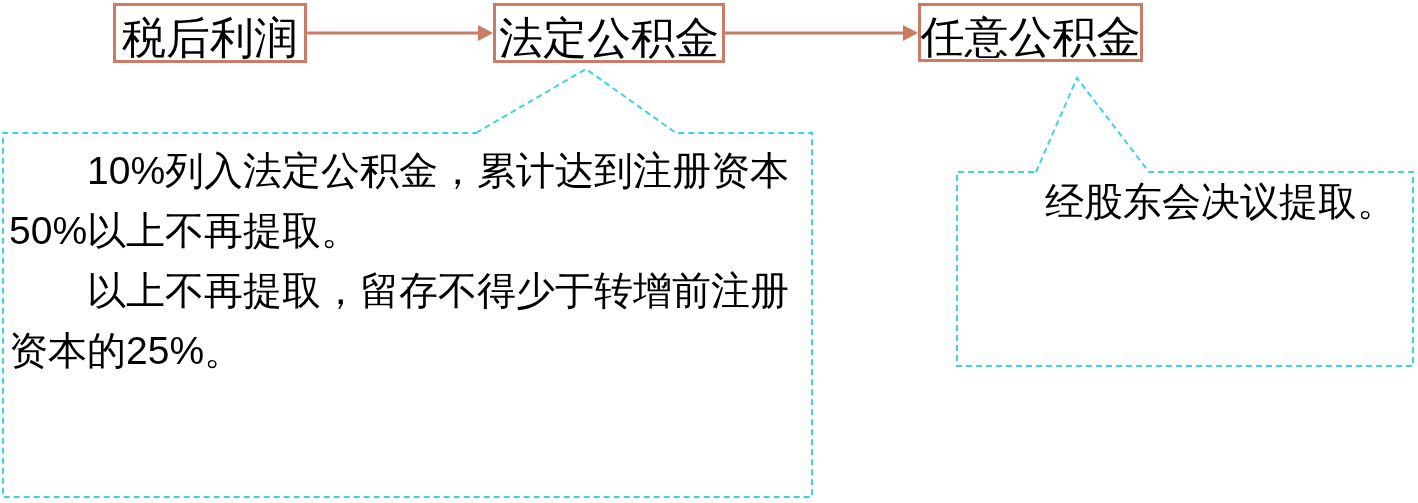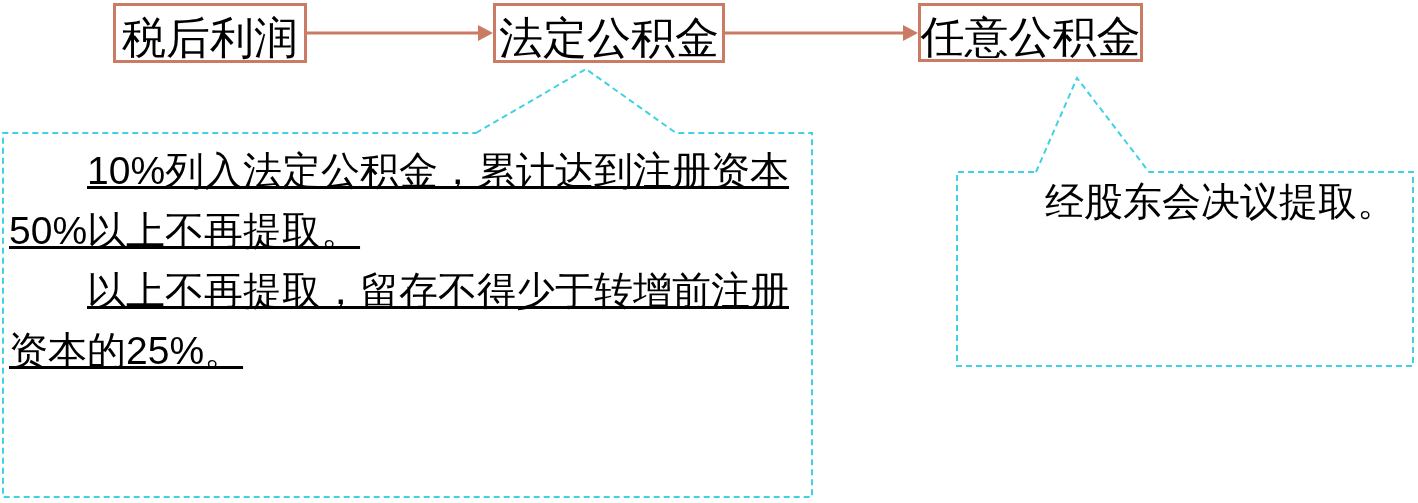--- a/index.html
+++ b/index.html
@@ -53,21 +53,20 @@
   .callout-text{
     position:absolute;
     font-size:39px;
     line-height:60px;
     color:var(--text_color);
     text-align:left;
   }
   #callout-text-statutory{
     left:3px;top:133px;width:809px;height:364px;
     padding:8px 0 0 6px;
-    text-decoration:underline;
   }
   #callout-text-statutory p{text-indent:2em;}
   #callout-text-discretionary{
     left:957px;top:160px;width:456px;height:198px;
     padding:12px 8px 0 10px;
   }
   #callout-text-discretionary p{text-indent:2em;}
 </style>
 </head>
 <body>

